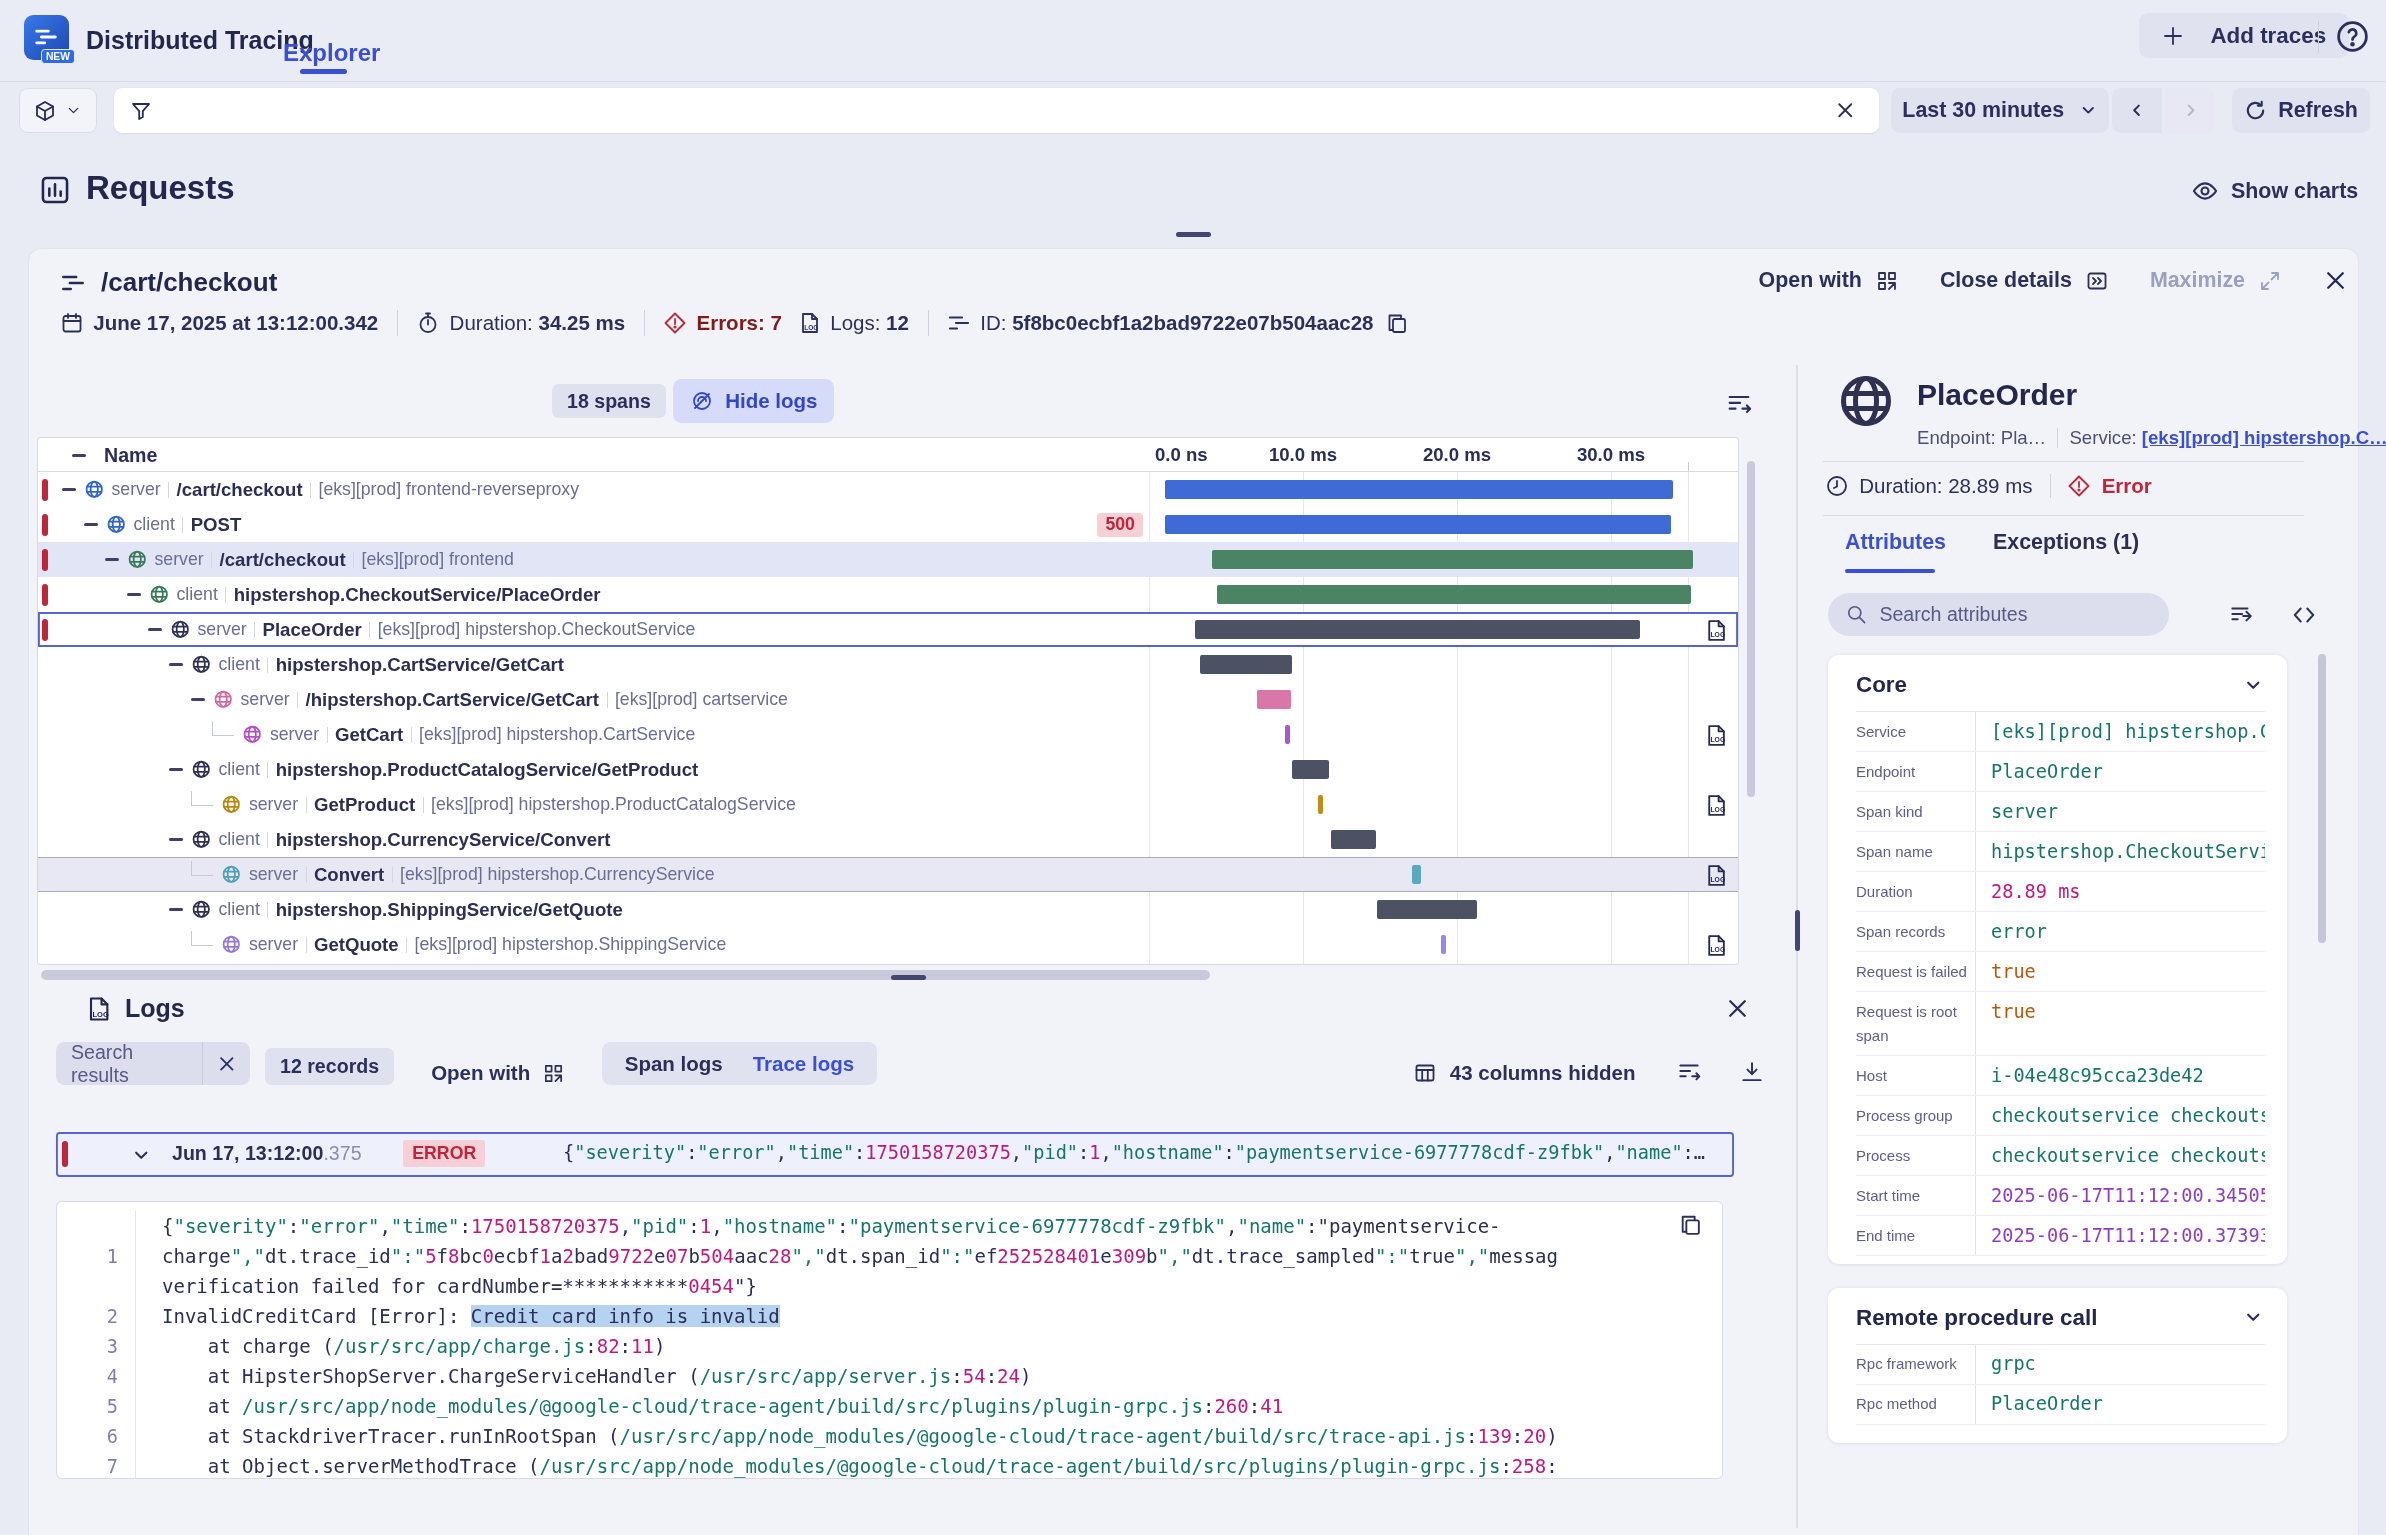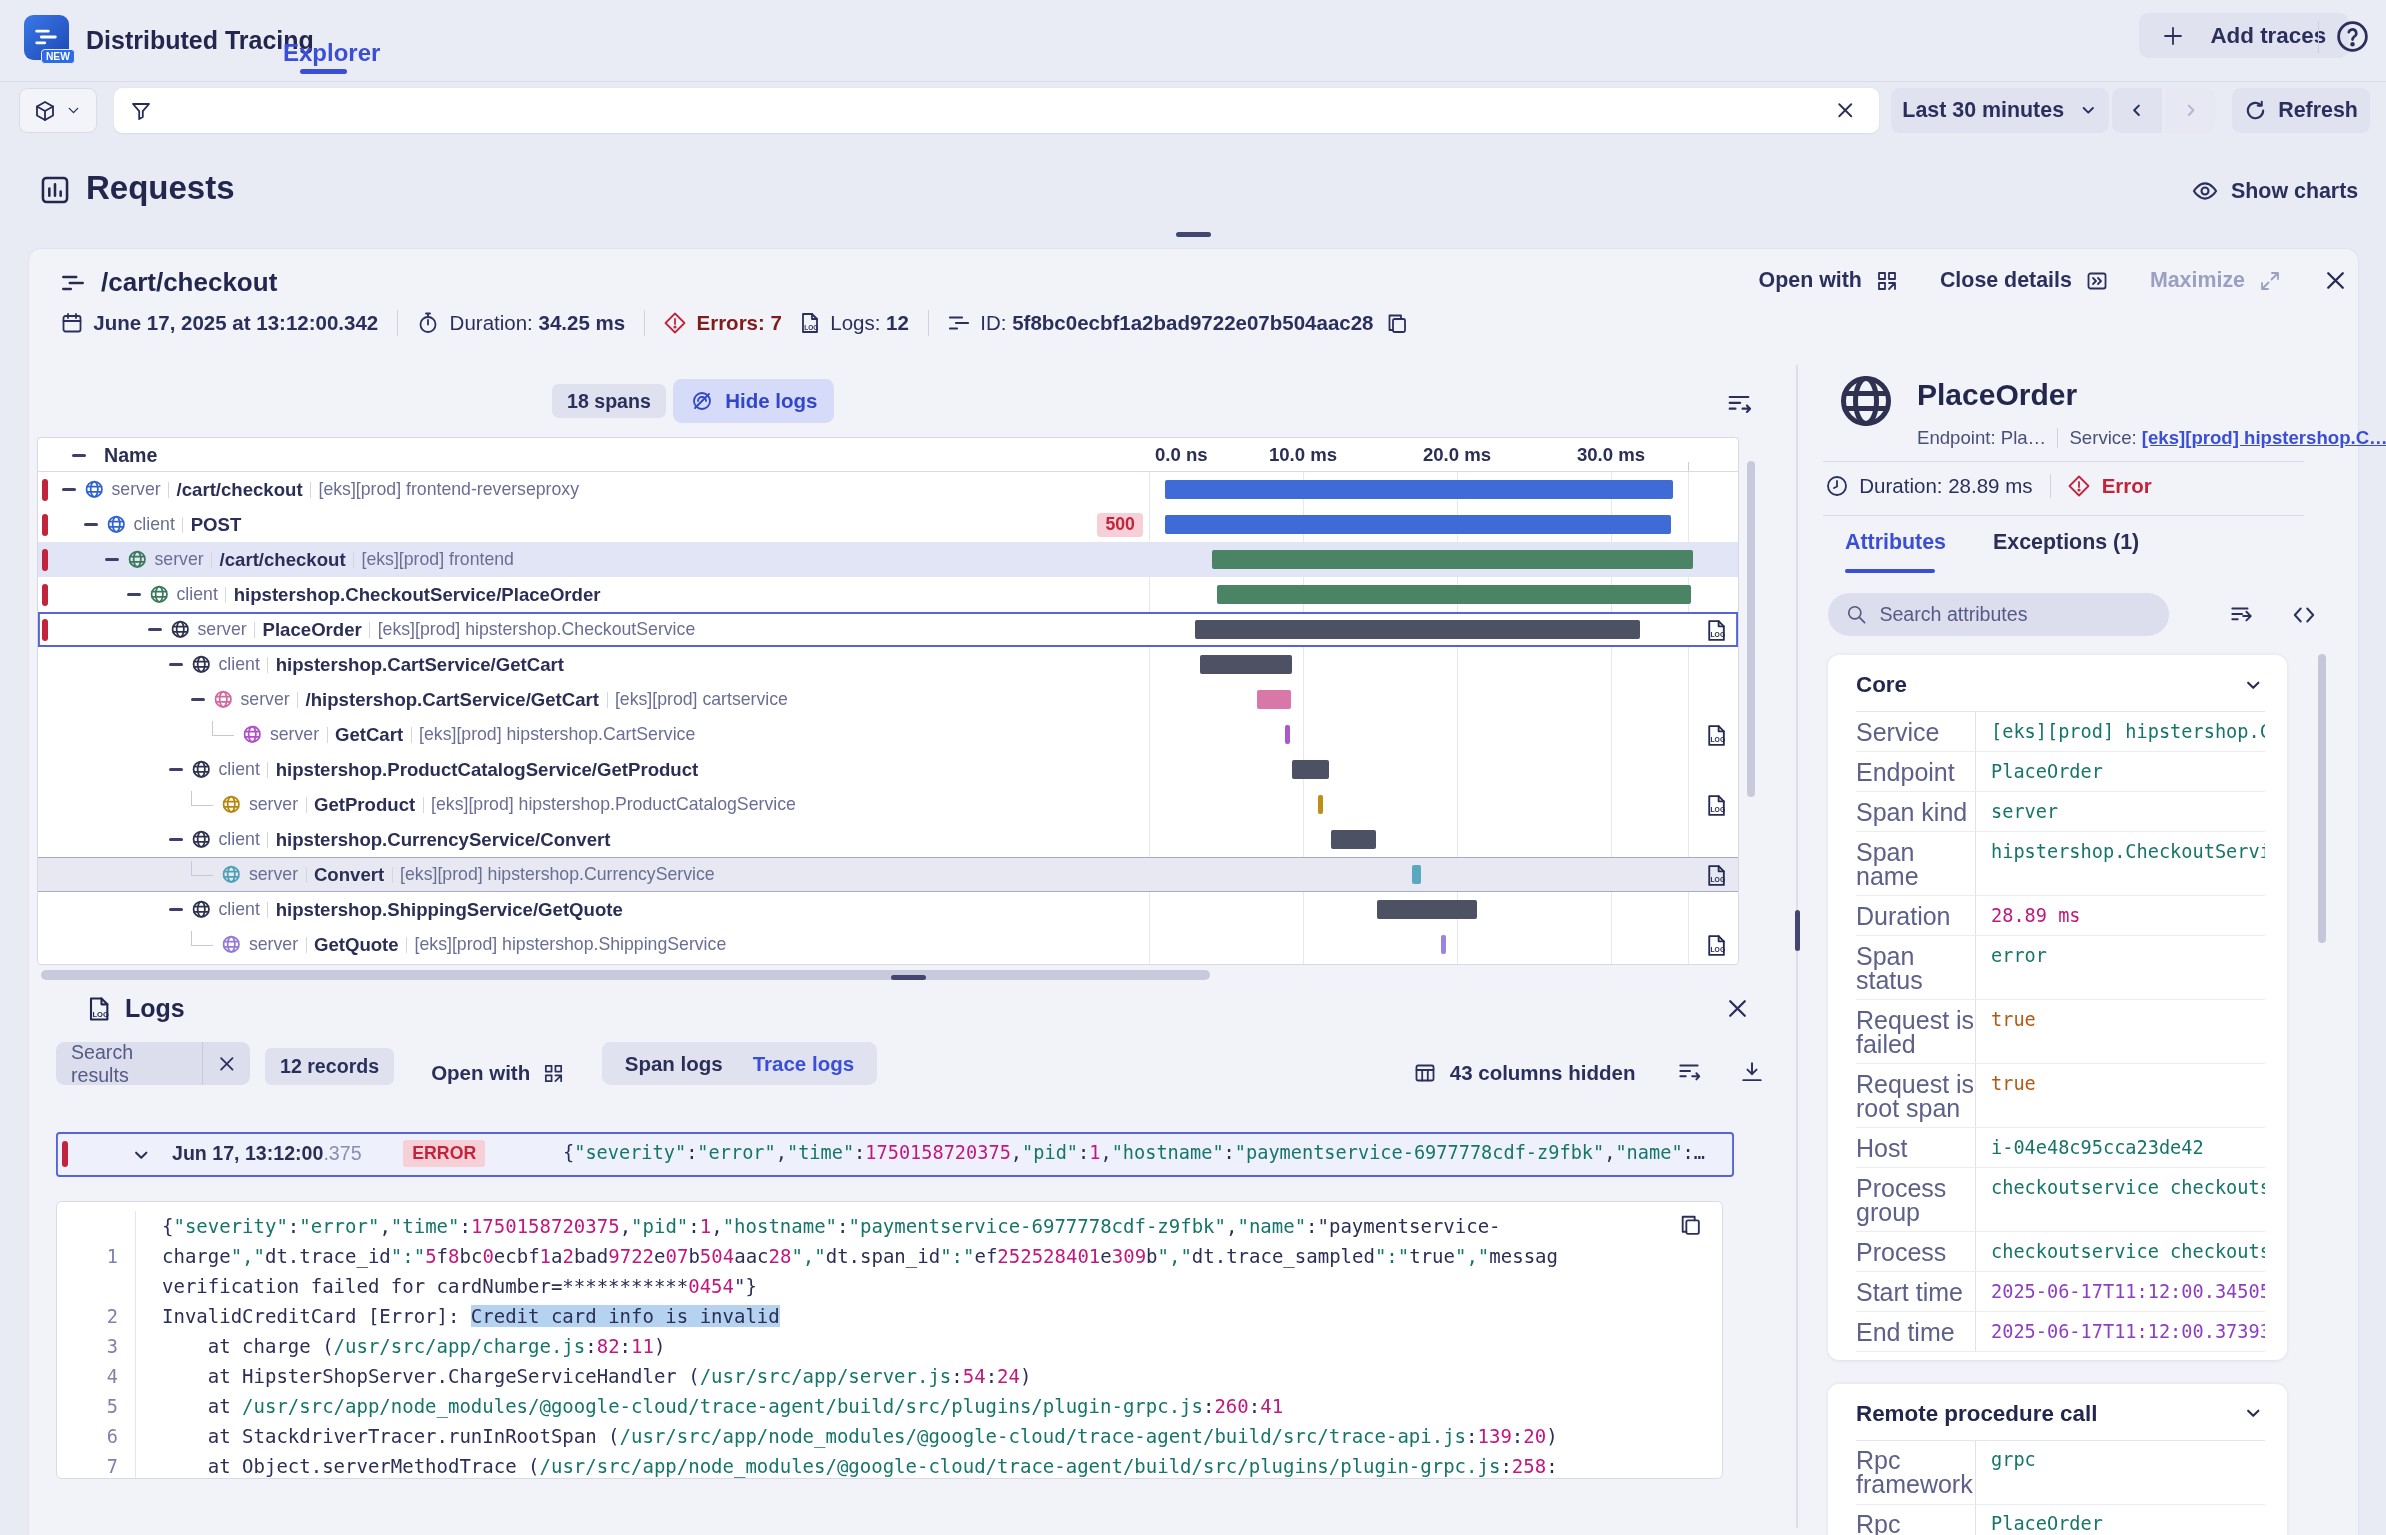--- a/index.html
+++ b/index.html
@@ -170,21 +170,21 @@
   #sb-search { left:1828px; top:593px; width:341px; height:43px; background:#dcdeee; border-radius:21.4px;
     display:flex; align-items:center; gap:12px; padding:0 17px; color:#565a84; font-size:19.6px; cursor:text; }
   #sb-filter-icon { left:2228px; top:602px; color:#2b2f5c; cursor:pointer; }
   #sb-code-icon { left:2291px; top:602px; color:#2b2f5c; cursor:pointer; }
   #sb-cards { left:1828px; top:655px; width:459px; display:flex; flex-direction:column; gap:24px; }
   .attr-card { background:#fff; border-radius:11.2px; box-shadow:0 0.9px 3.7px rgba(40,44,90,.10); padding:17px 0 7.5px 0; }
   .attr-head { display:flex; align-items:center; justify-content:space-between; padding:0 24px 13px 28px; }
   .attr-title { font-size:22.4px; font-weight:700; color:#23274e; }
   .attr-rows { border-top:0.9px solid #e4e5ef; margin:0 22.4px 0 28px; }
   .attr-row { display:flex; border-bottom:0.9px solid #ecedf4; }
-  .attr-label { flex:none; width:119px; font-size:25px; color:#5d6088; line-height:24px; padding:7.5px 0; }
+  .attr-label { flex:none; width:119px; font-size:15px; color:#5d6088; line-height:24px; padding:7.5px 0; }
   .attr-vwrap { flex:1; border-left:0.9px solid #e0e1ec; padding:7.5px 0 7.5px 15px; overflow:hidden; }
   .attr-value { font-family:"DejaVu Sans Mono",monospace; font-size:18.6px; line-height:24px; white-space:nowrap; }
   .c-teal { color:#16756a; } .c-magenta { color:#c2187e; } .c-orange { color:#b4590f; } .c-purple { color:#8d3fc2; }
   .attr-partial { height:11.2px; }
   #sb-scroll { left:2318px; top:654px; width:8.4px; height:289px; background:#c5c7d9; border-radius:4.7px; cursor:pointer; }
 </style>
 </head>
 <body>
 
 <div id="root">
@@ -826,21 +826,21 @@
               <div class="attr-value c-teal">hipstershop.CheckoutServic…</div>
             </div>
           </div>
           <div class="attr-row">
             <div class="attr-label">Duration</div>
             <div class="attr-vwrap">
               <div class="attr-value c-magenta">28.89 ms</div>
             </div>
           </div>
           <div class="attr-row">
-            <div class="attr-label">Span status</div>
+            <div class="attr-label">Span records</div>
             <div class="attr-vwrap">
               <div class="attr-value c-teal">error</div>
             </div>
           </div>
           <div class="attr-row">
             <div class="attr-label">Request is failed</div>
             <div class="attr-vwrap">
               <div class="attr-value c-orange">true</div>
             </div>
           </div>

